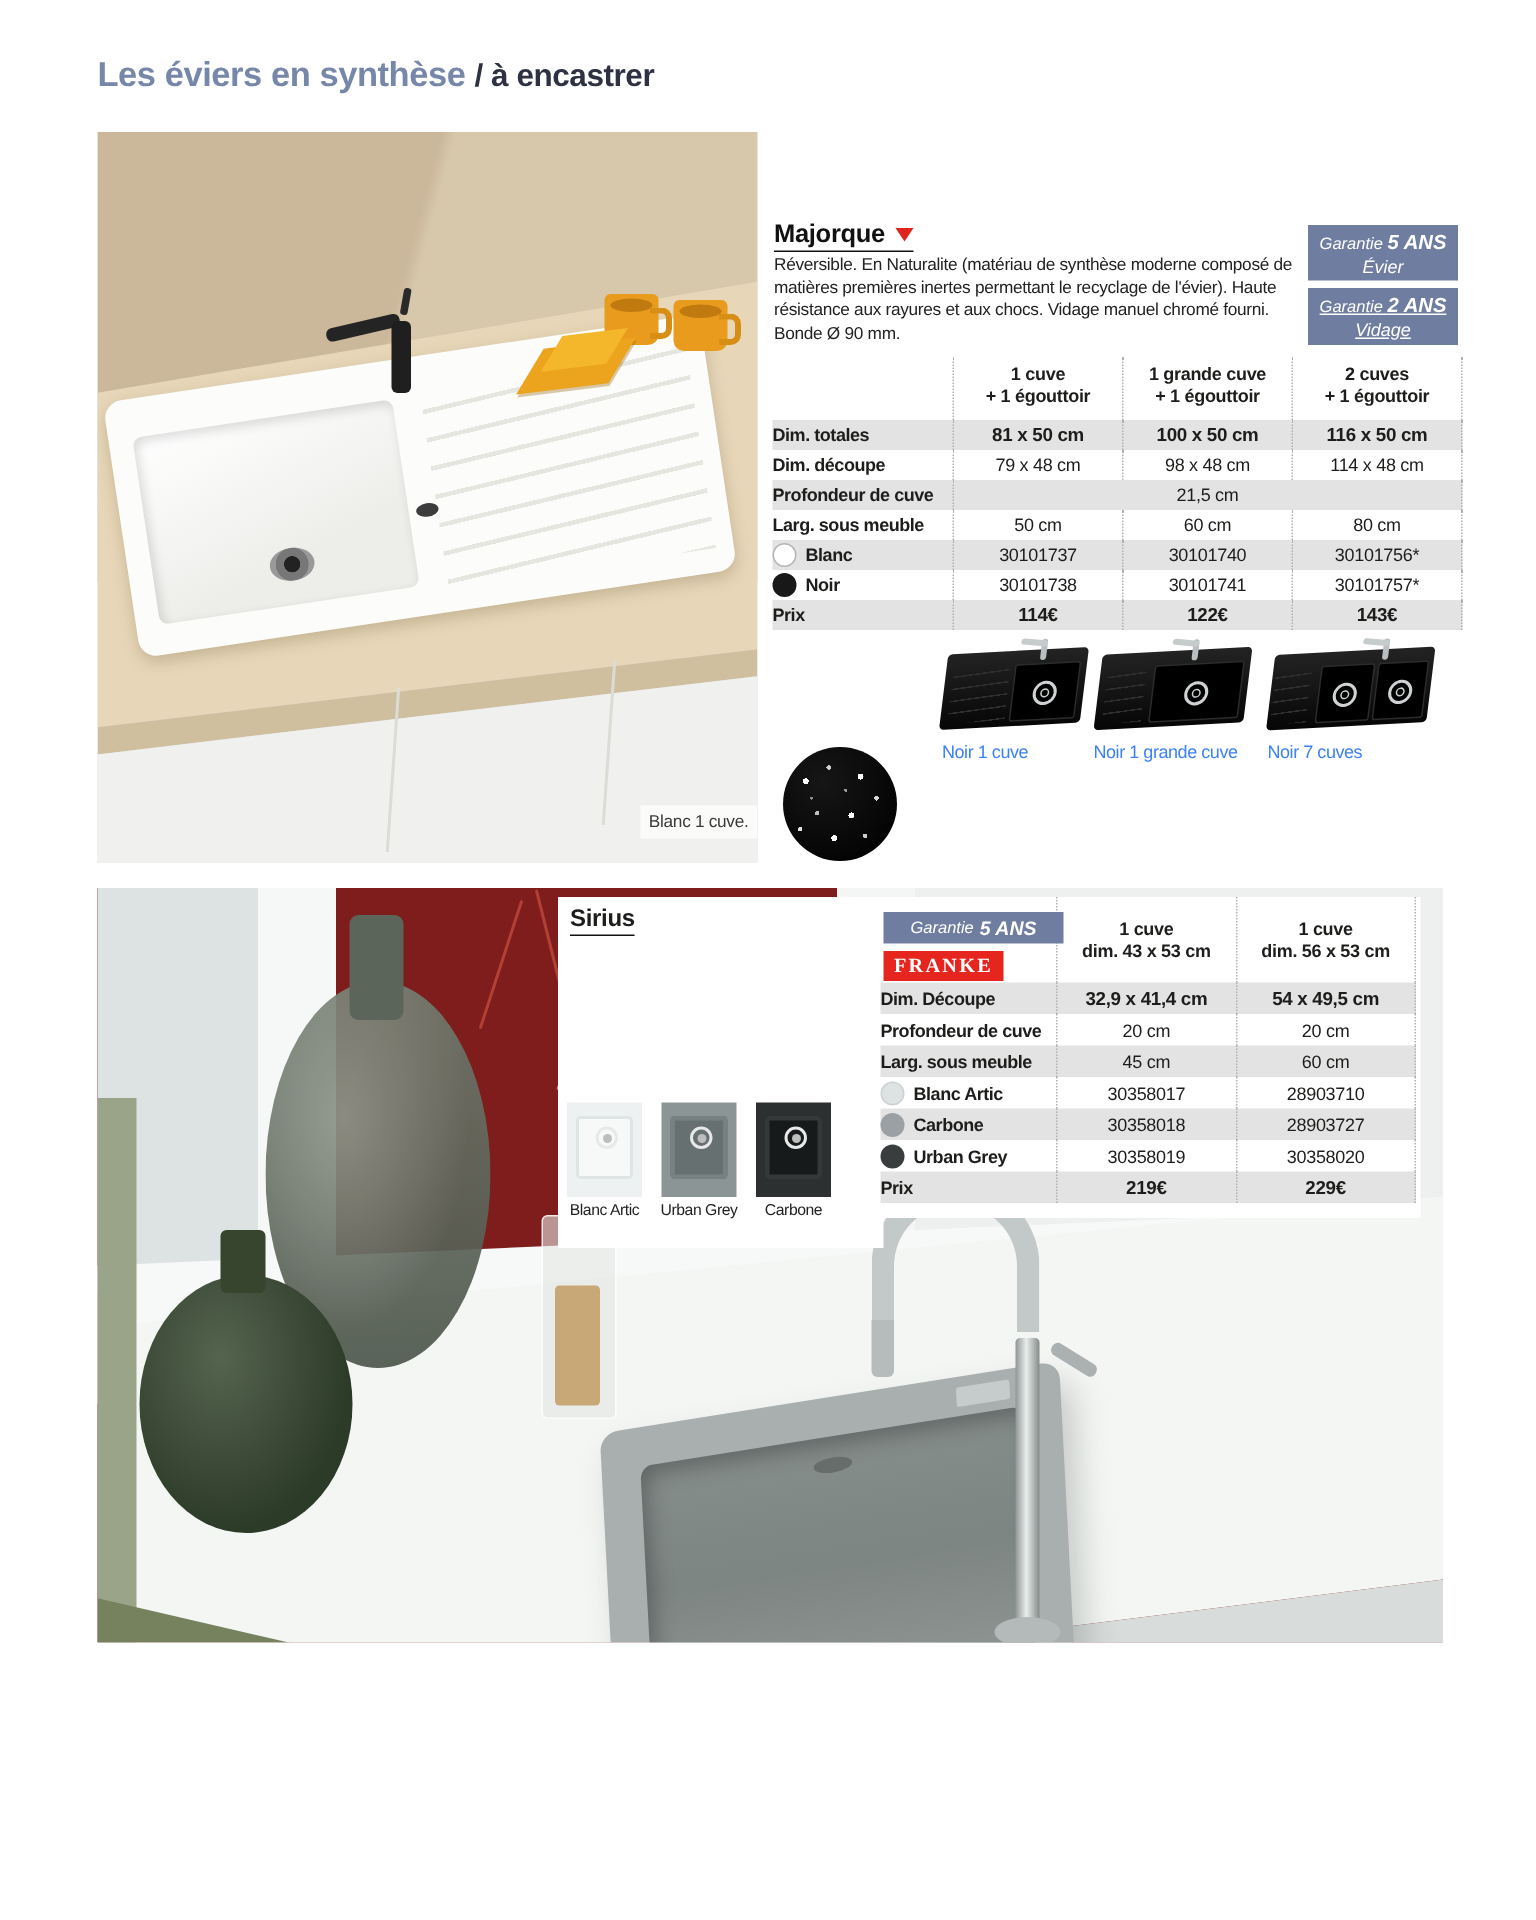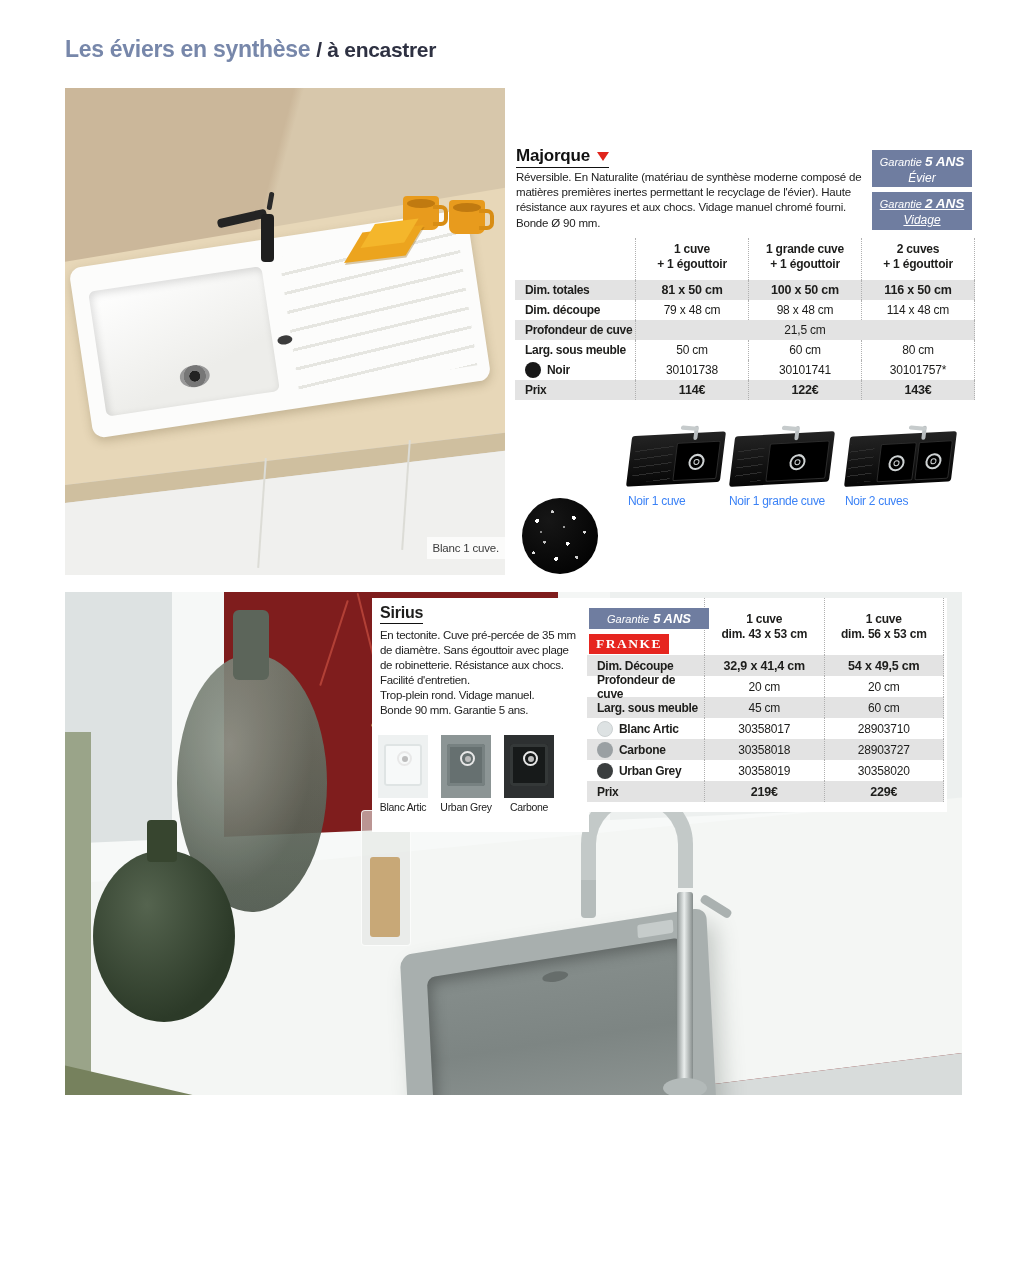--- a/index.html
+++ b/index.html
@@ -12,21 +12,21 @@
 
   
   .ptable{position:absolute;}
   .thead{display:flex;border-right:1px dotted #b0b0b0;}
   .thead .tlabel{width:var(--labw);}
   .tcol{flex:1;text-align:center;font-weight:bold;font-size:12px;line-height:1.25;padding-top:4px;
         border-left:1px dotted #b0b0b0;letter-spacing:-0.2px;}
   .trow{display:flex;height:var(--rowh);align-items:stretch;font-size:12px;border-right:1px dotted #b0b0b0;}
   .trow.shade{background:#e3e3e3;}
   .trow .tlabel{width:var(--labw);font-weight:bold;font-size:12px;display:flex;align-items:center;gap:6px;
-                padding-left:10px;letter-spacing:-0.3px;box-sizing:border-box;}
+                padding-left:0;letter-spacing:-0.3px;box-sizing:border-box;}
   .tcell{flex:1;border-left:1px dotted #b0b0b0;display:flex;align-items:center;justify-content:center;
          letter-spacing:-0.2px;}
   .boldvals .tcell{font-weight:bold;font-size:12.5px;}
   .swatch{display:inline-block;width:16px;height:16px;border-radius:50%;flex:0 0 auto;box-sizing:border-box;}
 
   
   .m-title{position:absolute;left:516px;top:146px;font-size:17px;font-weight:bold;color:#111;
            border-bottom:1.5px solid #111;padding-bottom:1px;letter-spacing:-0.2px;}
   .tri-red{display:inline-block;width:0;height:0;border-left:6px solid transparent;border-right:6px solid transparent;
            border-top:9px solid #e0251c;margin-left:7px;vertical-align:middle;}
@@ -269,20 +269,29 @@
         <div class="tcell spanall">21,5 cm</div>
       </div>
       <div class="trow">
         <div class="tlabel">
           <span>Larg. sous meuble</span>
         </div>
         <div class="tcell">50 cm</div>
         <div class="tcell">60 cm</div>
         <div class="tcell">80 cm</div>
       </div>
+      <div class="trow shade">
+        <div class="tlabel">
+          <div class="swatch" style="background: rgb(255, 255, 255); border: 1px solid rgb(181, 181, 181);"></div>
+          <span>Blanc</span>
+        </div>
+        <div class="tcell">30101737</div>
+        <div class="tcell">30101740</div>
+        <div class="tcell">30101756*</div>
+      </div>
       <div class="trow">
         <div class="tlabel">
           <div class="swatch" style="background: rgb(24, 24, 24);"></div>
           <span>Noir</span>
         </div>
         <div class="tcell">30101738</div>
         <div class="tcell">30101741</div>
         <div class="tcell">30101757*</div>
       </div>
       <div class="trow shade boldvals">
@@ -316,21 +325,21 @@
       <div class="ribs" style="left:2px;width:24px;"></div>
       <div class="bowl-b" style="left:32px;top:9px;width:34px;height:36px;"></div>
       <div class="bowl-b" style="left:70px;top:9px;width:32px;height:36px;"></div>
       <div class="drain-ring" style="left:42px;top:21px;"></div>
       <div class="drain-ring" style="left:79px;top:21px;"></div>
       <div class="mini-faucet" style="left:72px;"></div>
     </div>
   </div>
   <div class="thumb-label" style="left:628px;">Noir 1 cuve</div>
   <div class="thumb-label" style="left:729px;">Noir 1 grande cuve</div>
-  <div class="thumb-label" style="left:845px;">Noir 2 cuves</div>
+  <div class="thumb-label" style="left:845px;">Noir 7 cuves</div>
 
   <div class="speckle"></div>
 
   <div class="photo photo-bottom">
     <div class="pb-glass-l"></div>
     <div class="pb-mullion"></div>
     <div class="pb-frame-r"></div>
     <div class="pb-bright"></div>
     <div class="twig" style="left:268px;top:6px;width:2px;height:90px;transform:rotate(18deg);"></div>
     <div class="twig" style="left:300px;top:0;width:2px;height:70px;transform:rotate(-14deg);"></div>
@@ -359,25 +368,20 @@
     <div class="faucet-arc"></div>
     <div class="faucet-tip"></div>
     <div class="faucet-pipe"></div>
     <div class="faucet-lever"></div>
     <div class="faucet-base"></div>
     <div class="photo-cap" style="right:0;bottom:5px;">Urban Grey 1 grande cuve.</div>
   </div>
 
   <div class="sirius-box">
     <div class="s-title">Sirius</div>
-    <div class="s-desc">
-      <div>En tectonite. Cuve pré-percée de 35 mm de diamètre. Sans égouttoir avec plage de robinetterie. Résistance aux chocs. Facilité d'entretien.</div>
-      <div>Trop-plein rond. Vidage manuel.</div>
-      <div>Bonde 90 mm. Garantie 5 ans.</div>
-    </div>
     <div class="s-swatches">
       <div class="s-tile" style="left:0;">
         <div style="position:absolute;inset:0;background:#eef1f1;"></div>
         <div class="tsink" style="background:#f7f9f9;box-shadow:inset 0 0 0 2px #dfe4e4;"></div>
         <div class="tdrain"></div>
       </div>
       <div class="s-tile" style="left:63px;">
         <div style="position:absolute;inset:0;background:#8c9595;"></div>
         <div class="tsink" style="background:#667070;box-shadow:inset 0 0 0 3px #778181;"></div>
         <div class="tdrain"></div>

